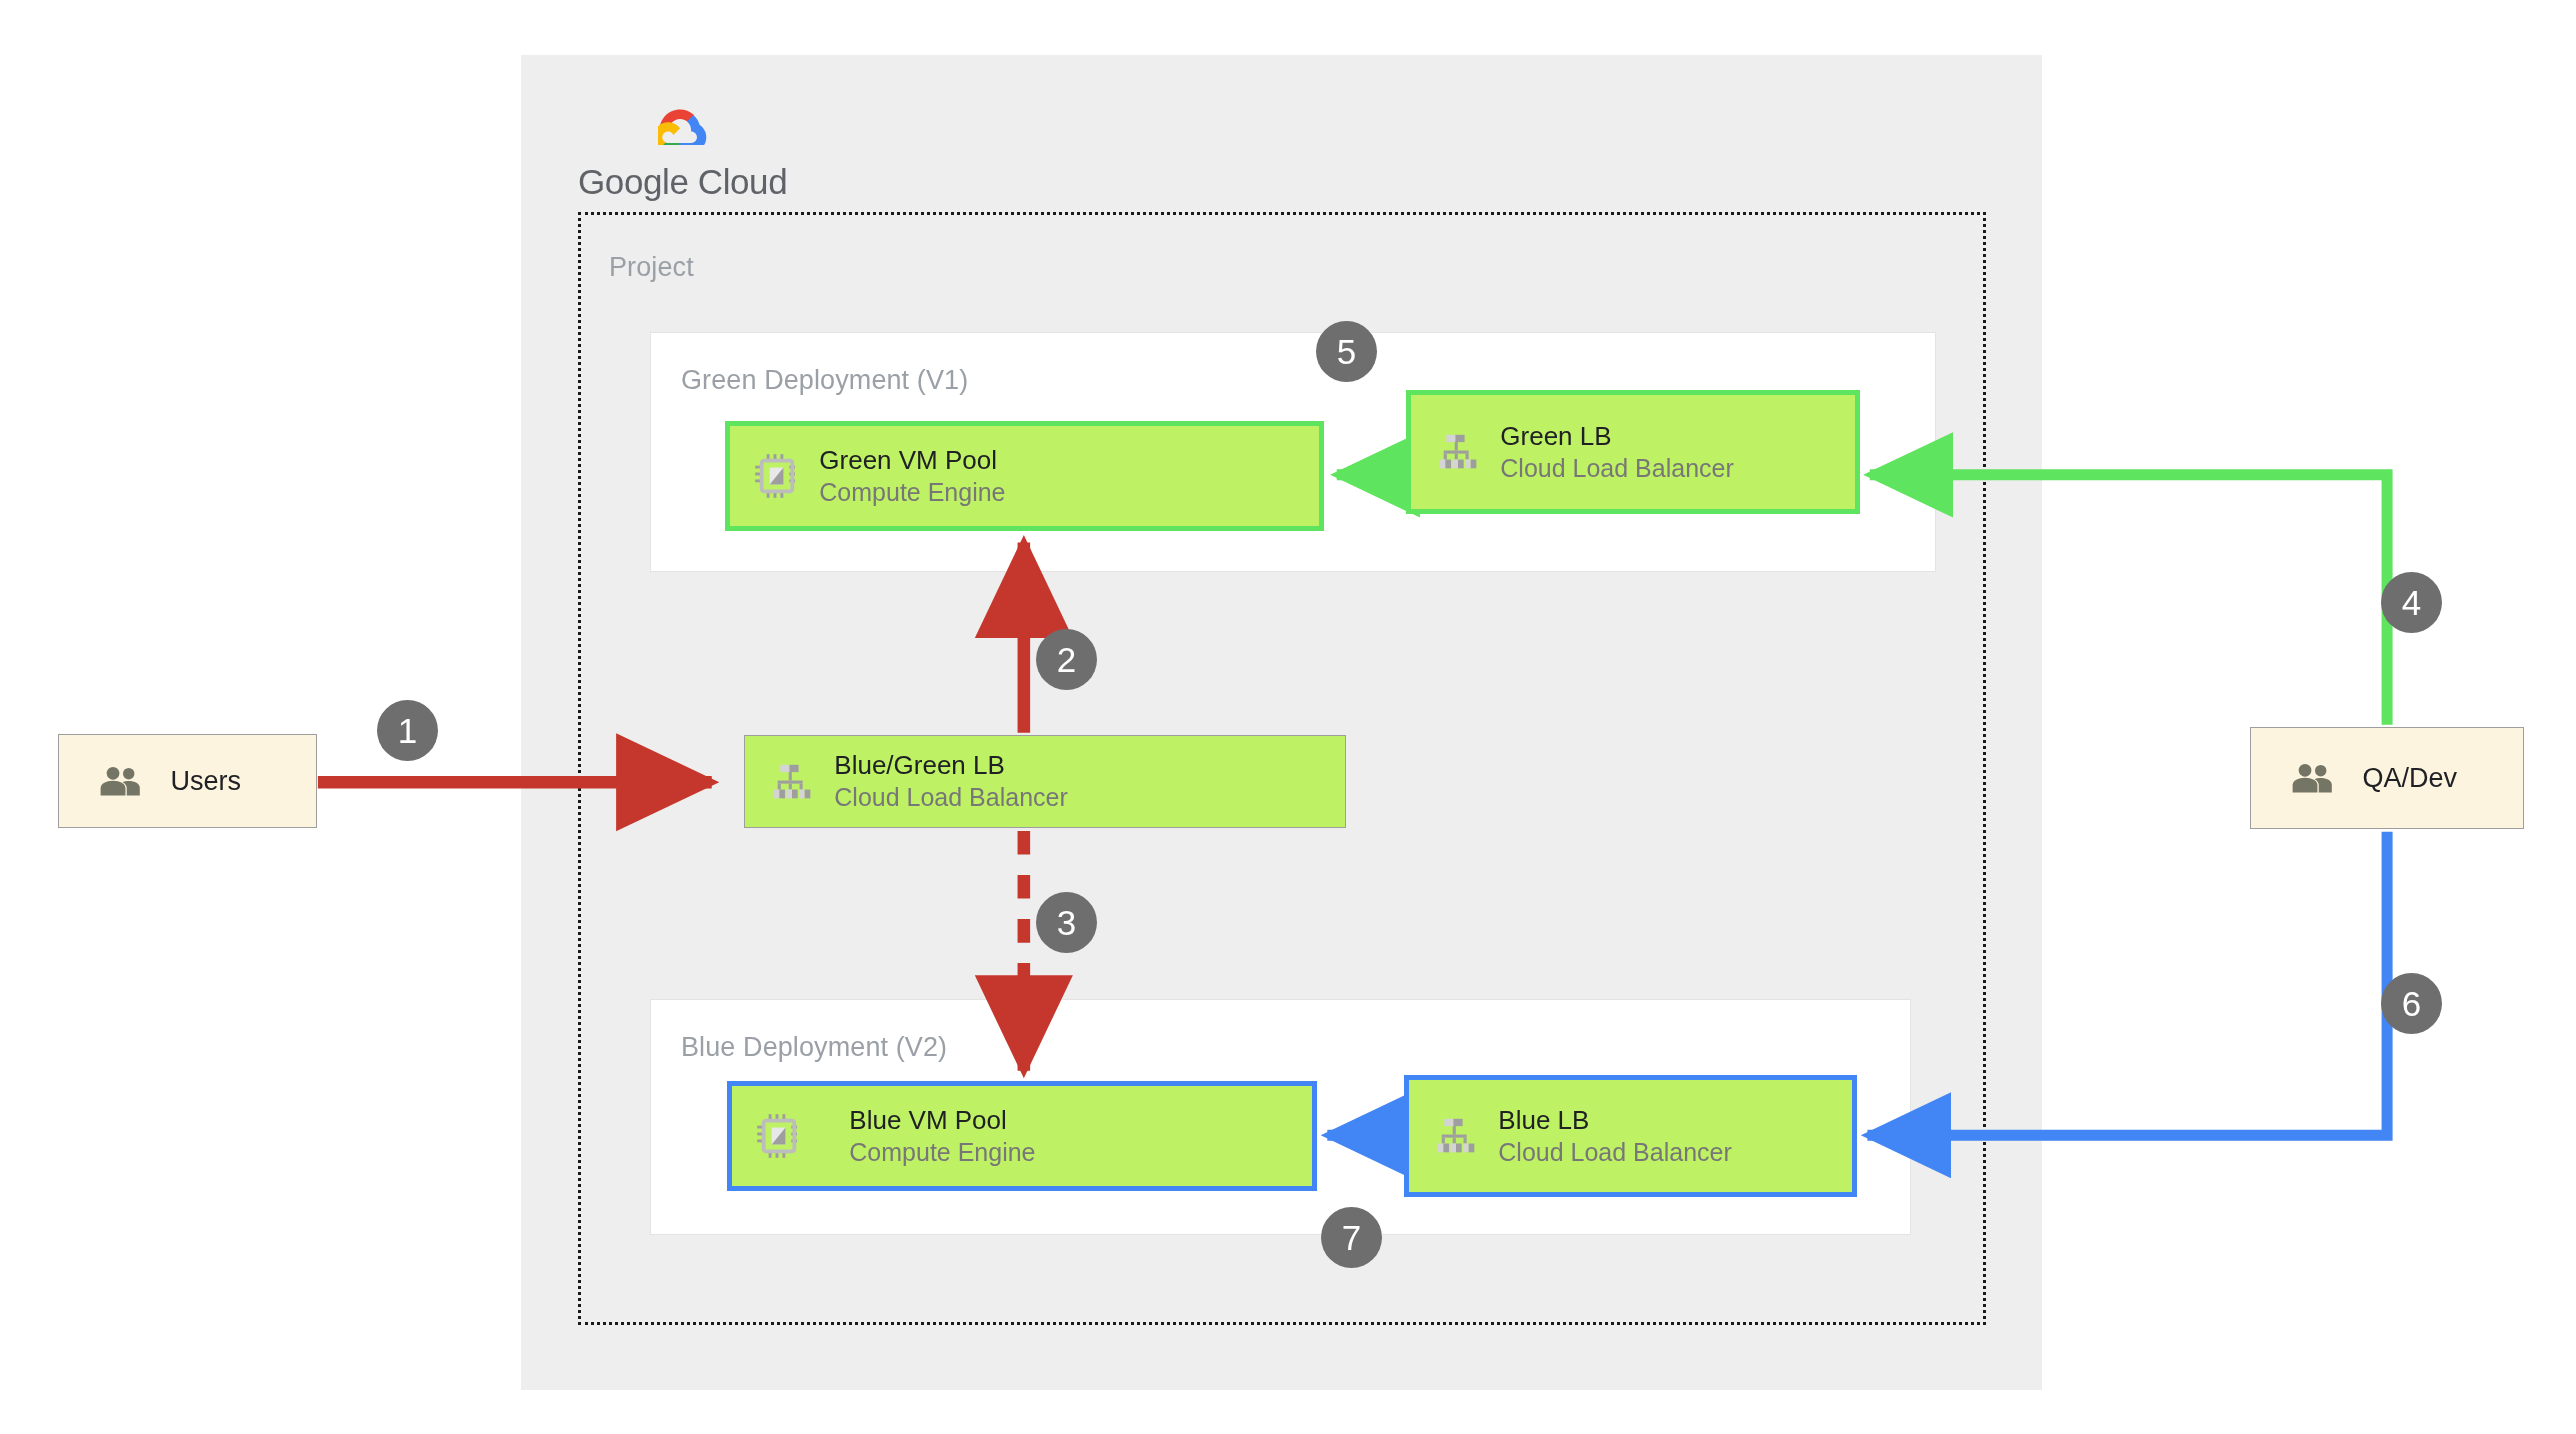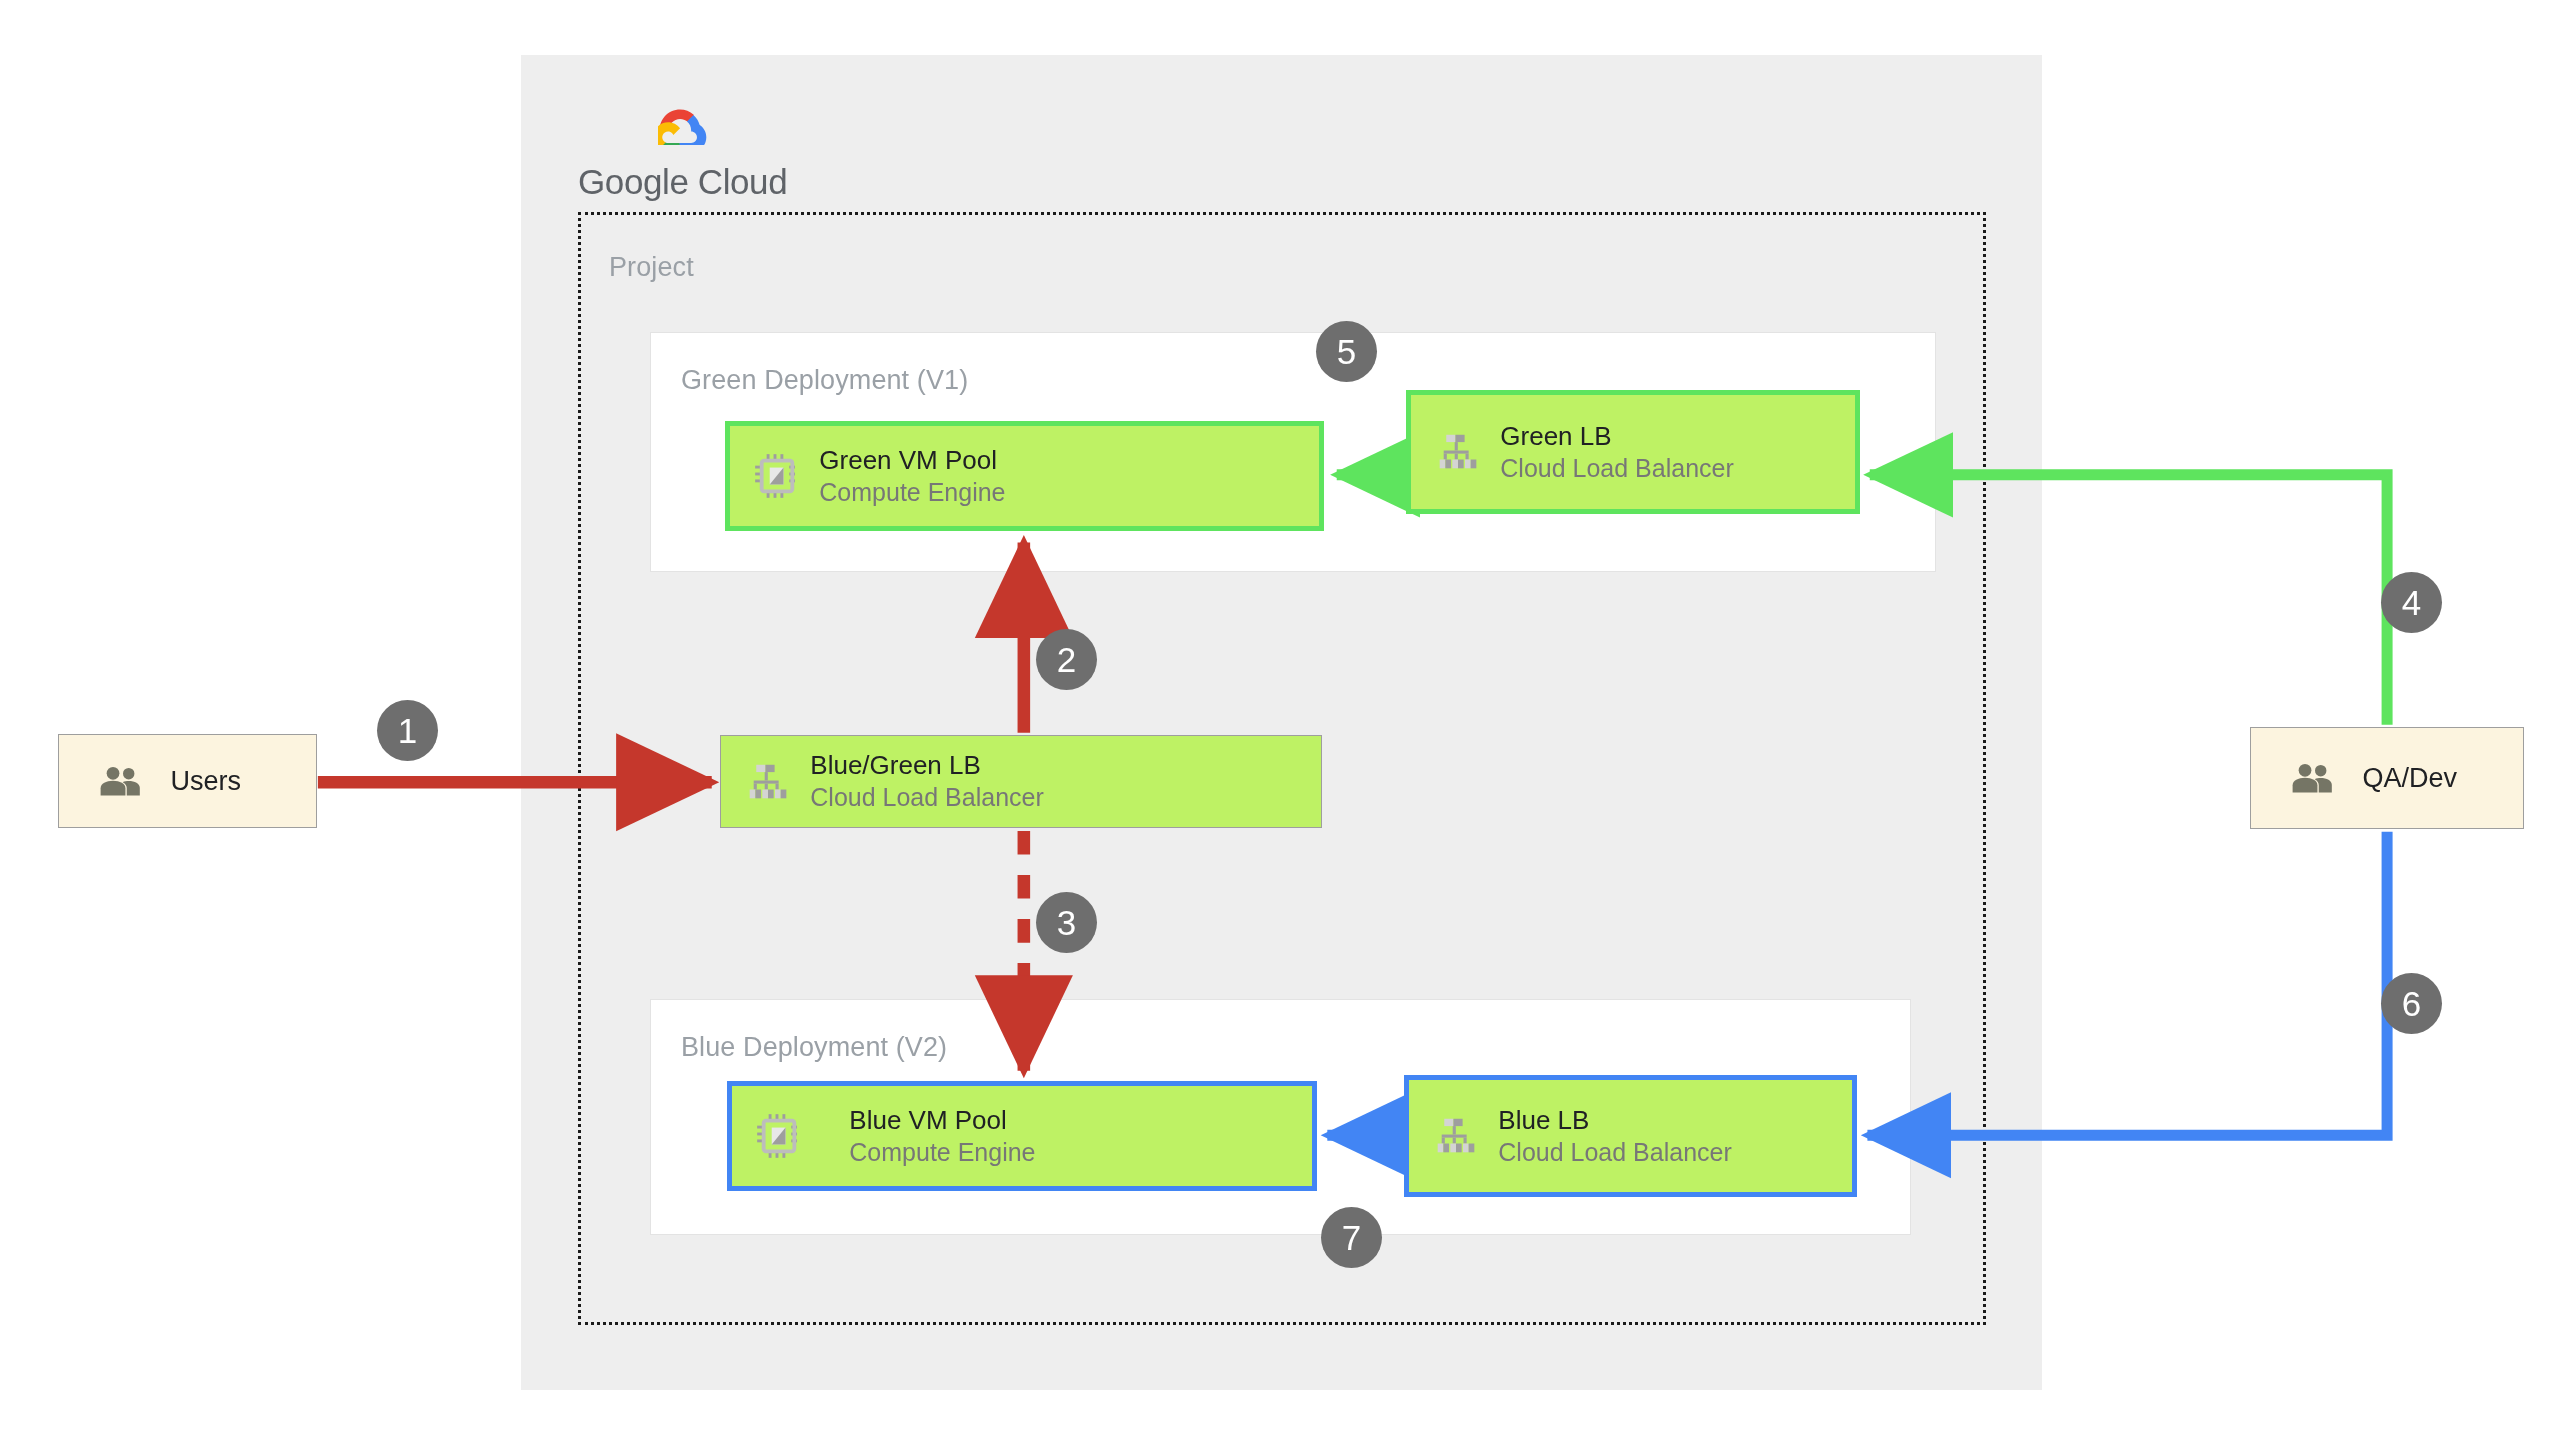--- a/index.html
+++ b/index.html
@@ -90,21 +90,21 @@
   }
   .node .subtitle {
     font-size: 25px;
     color: #777777;
     line-height: 1.22;
     white-space: nowrap;
   }
 
   .node.green-border { border: 5.5px solid #5EE45E; }
   .node.blue-border  { border: 5.5px solid #4285F4; }
-  .node.gray-border  { border: 1.6px solid #9E9E9E; }
+  .node.gray-border  { border: 1.6px solid #9E9E9E; margin-left: 24px; }
 
   .actor {
     background: #FCF4DF;
     border: 1.6px solid #9E9E9E;
     box-sizing: border-box;
     display: flex; align-items: center;
     padding-left: 36px;
   }
   .actor .icon-wrap {
     width: 55px; height: 50px;

